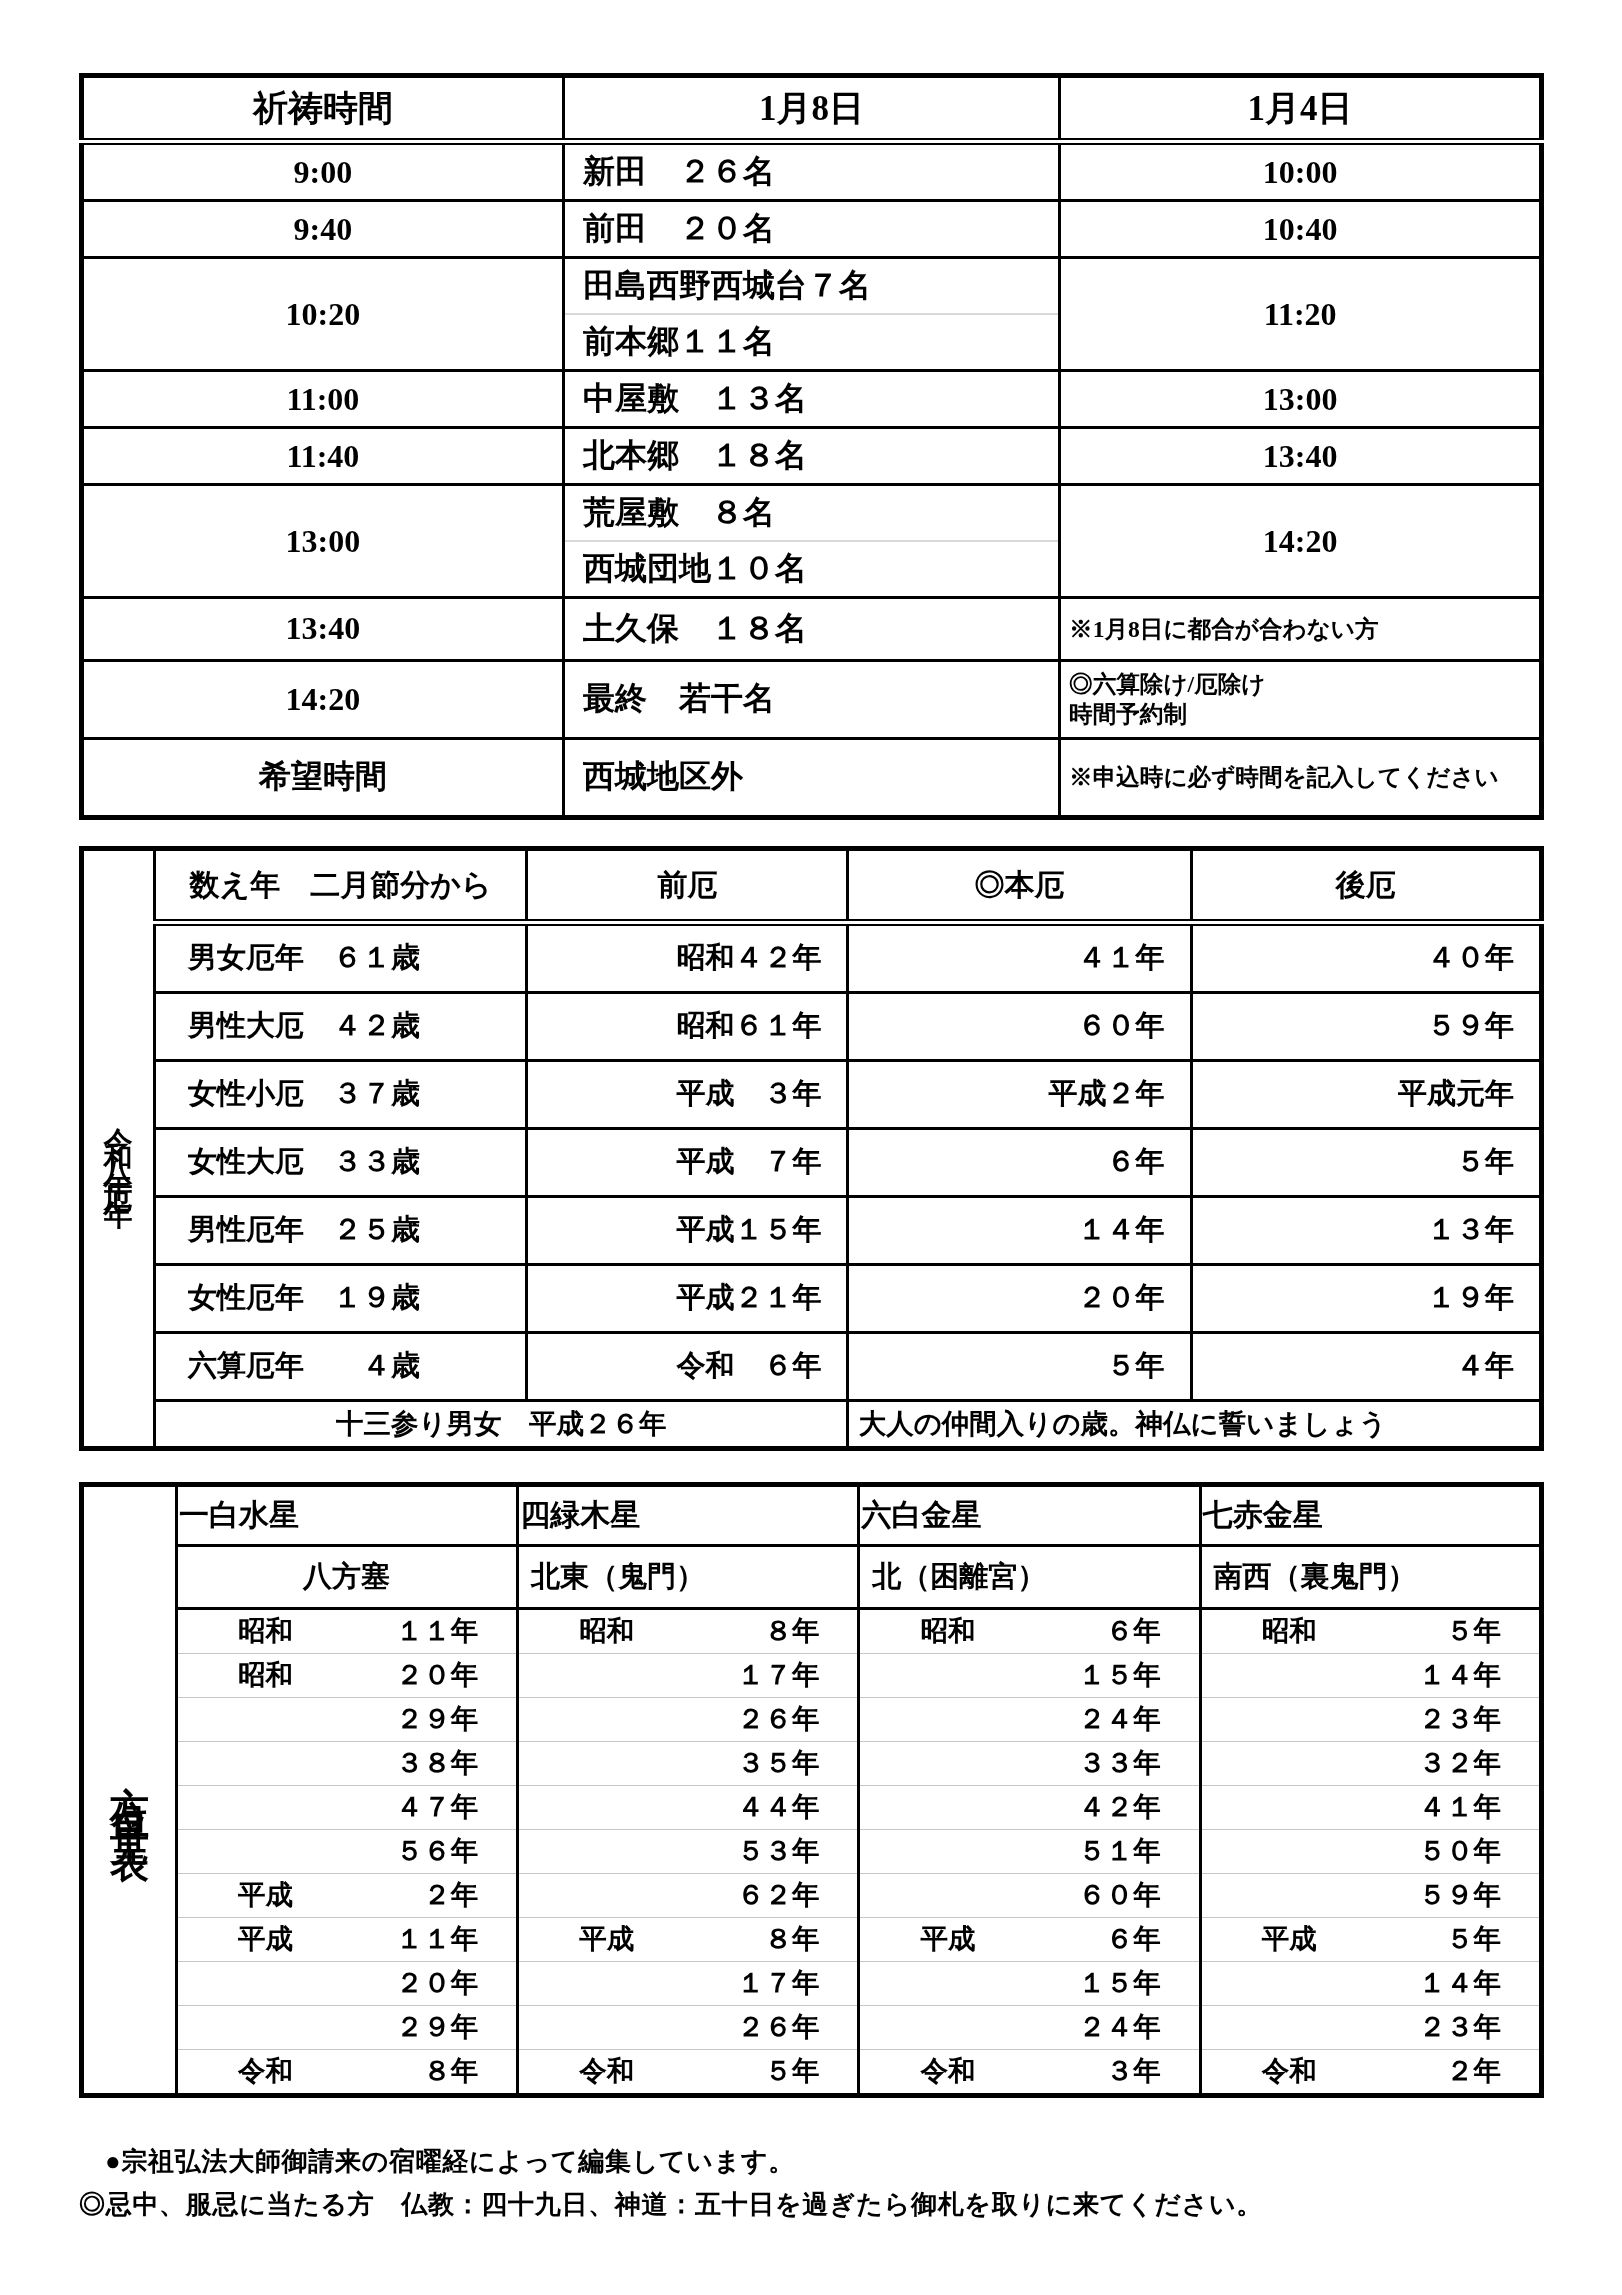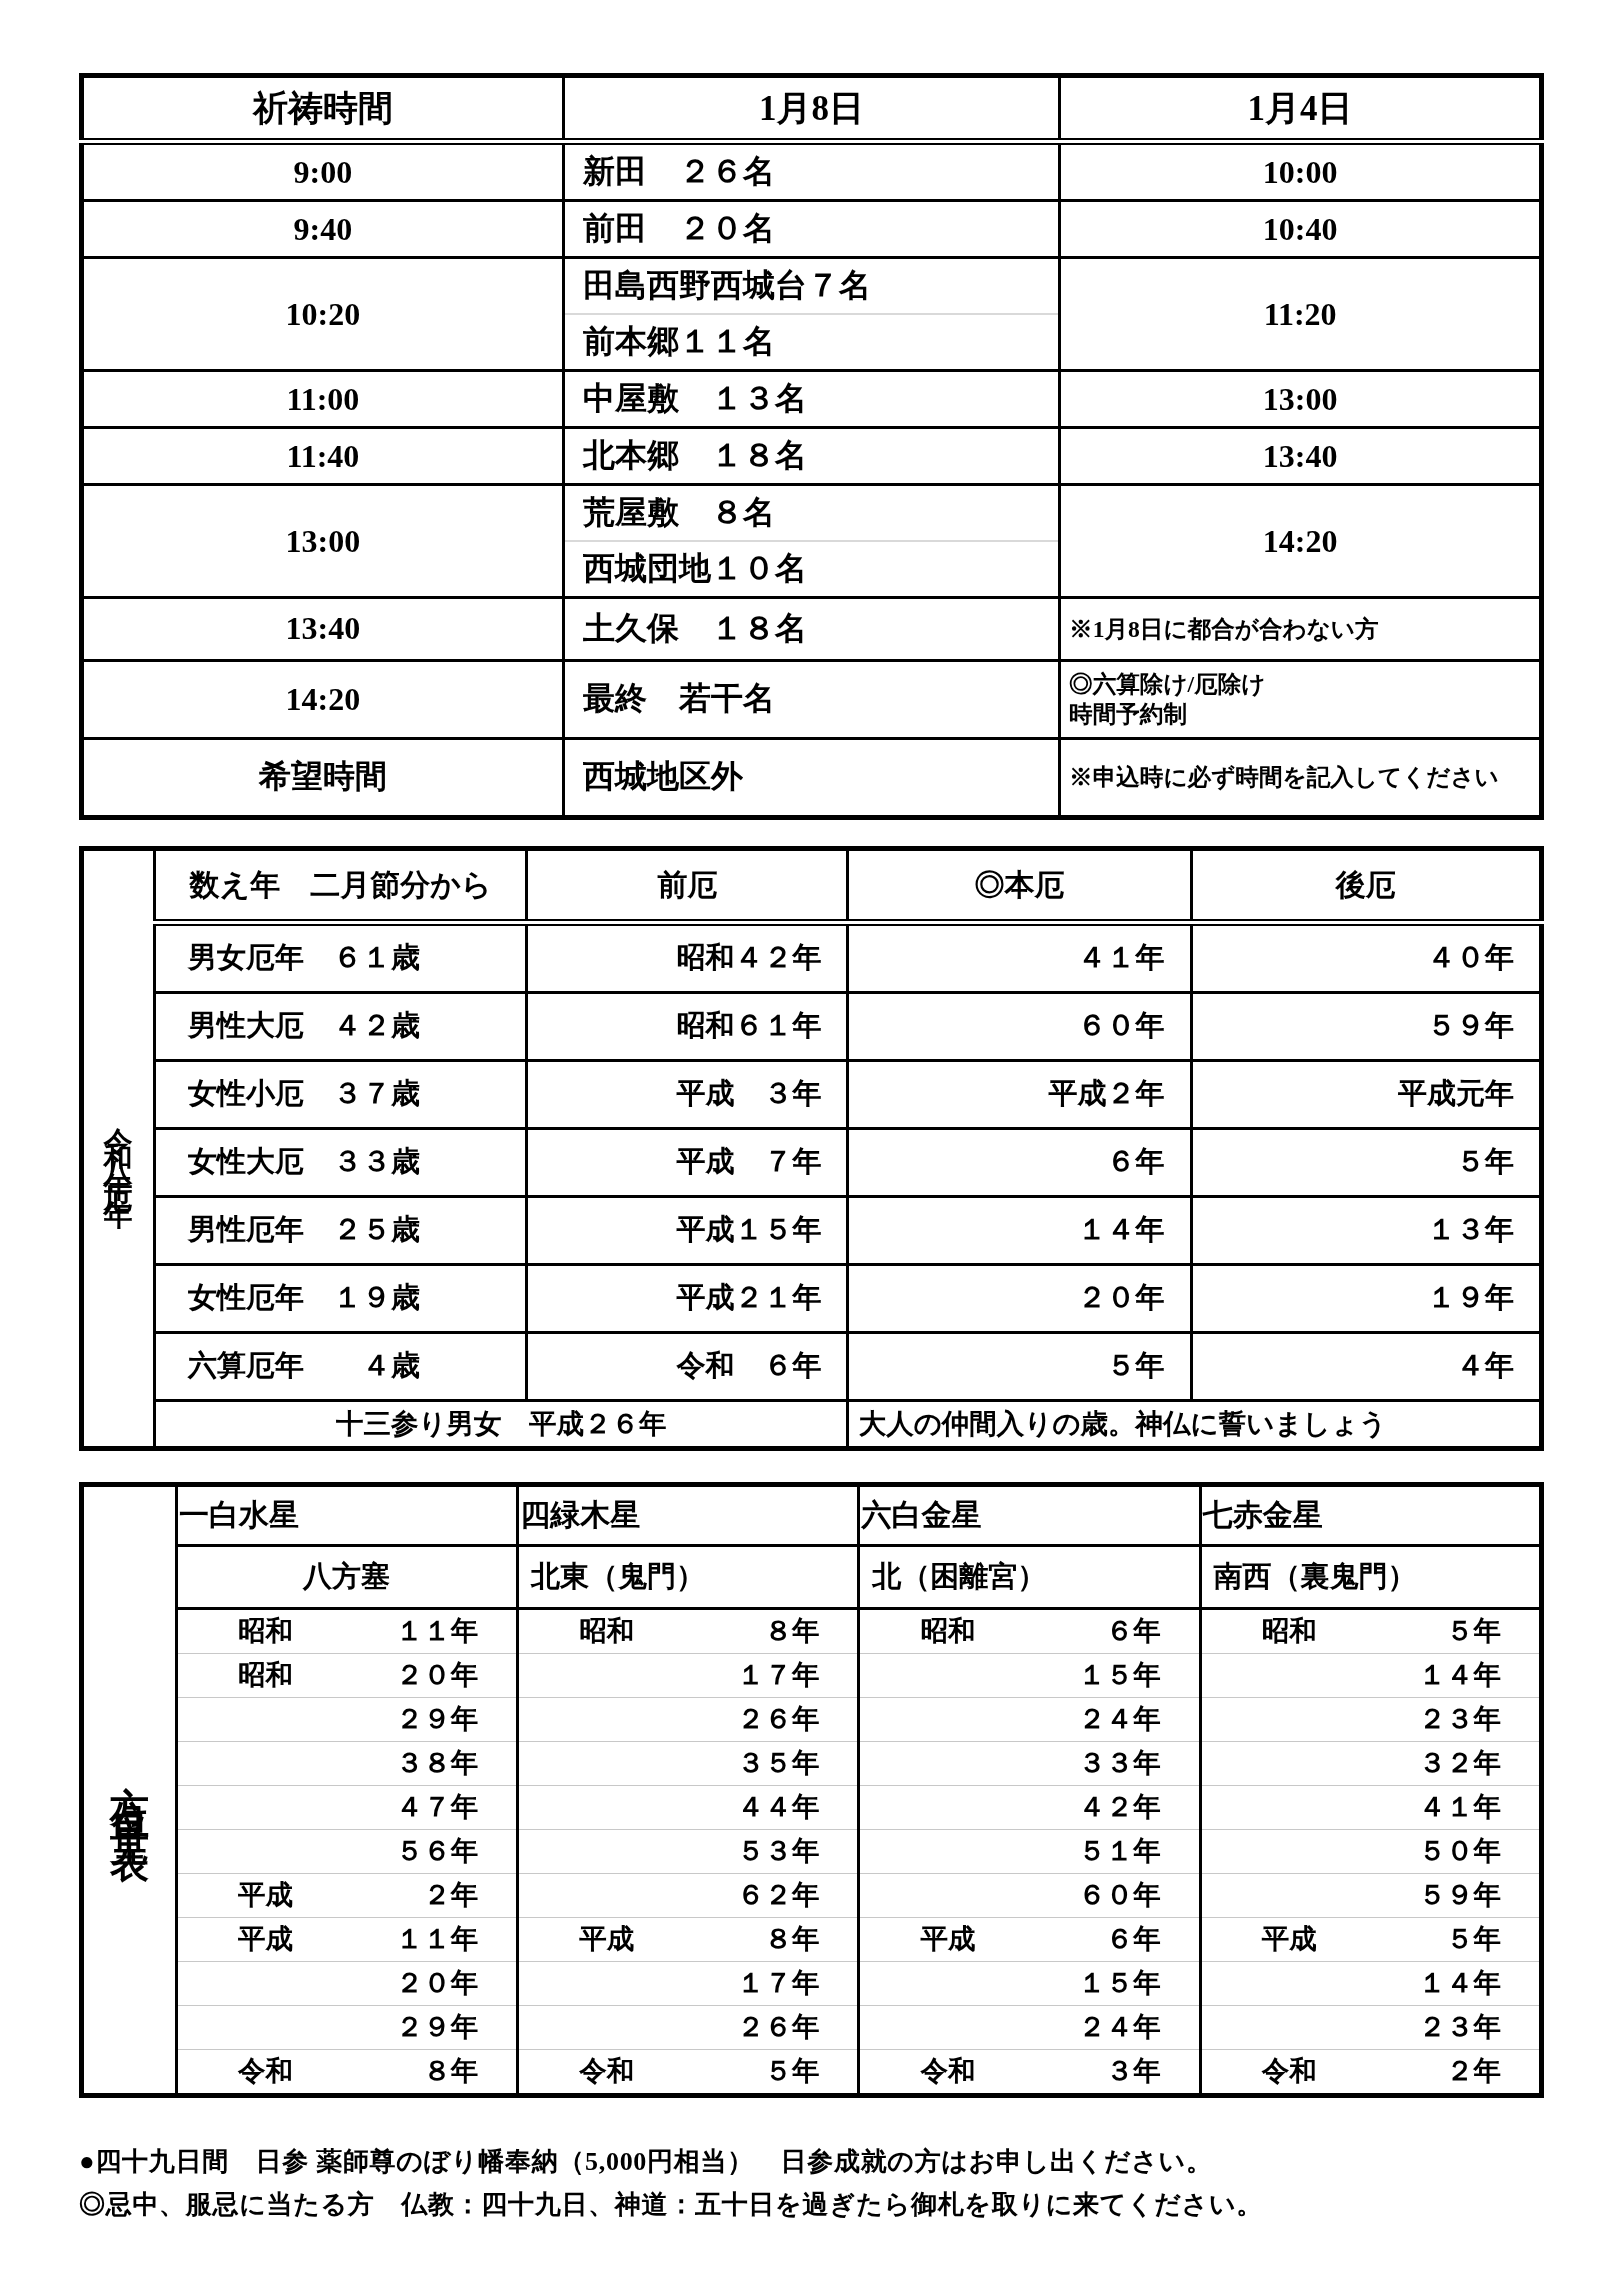--- a/index.html
+++ b/index.html
@@ -488,20 +488,20 @@
               <div class="f">
                 <span class="e">令和</span>
                 <span class="v">２年</span>
               </div>
             </td>
 </tr>
 </tbody>
       </table>
 
 <div class="notes">
-  <p>●四十九日間　日参 薬師尊のぼり幡奉納（5,000円相当）　日参成就の方はお申し出ください。</p>
+  <p class="n1">●宗祖弘法大師御請来の宿曜経によって編集しています。</p>
   <p>◎忌中、服忌に当たる方　仏教：四十九日、神道：五十日を過ぎたら御札を取りに来てください。</p>
 
 </div>
 
 </div>
 </div>
 
 
 </body></html>

